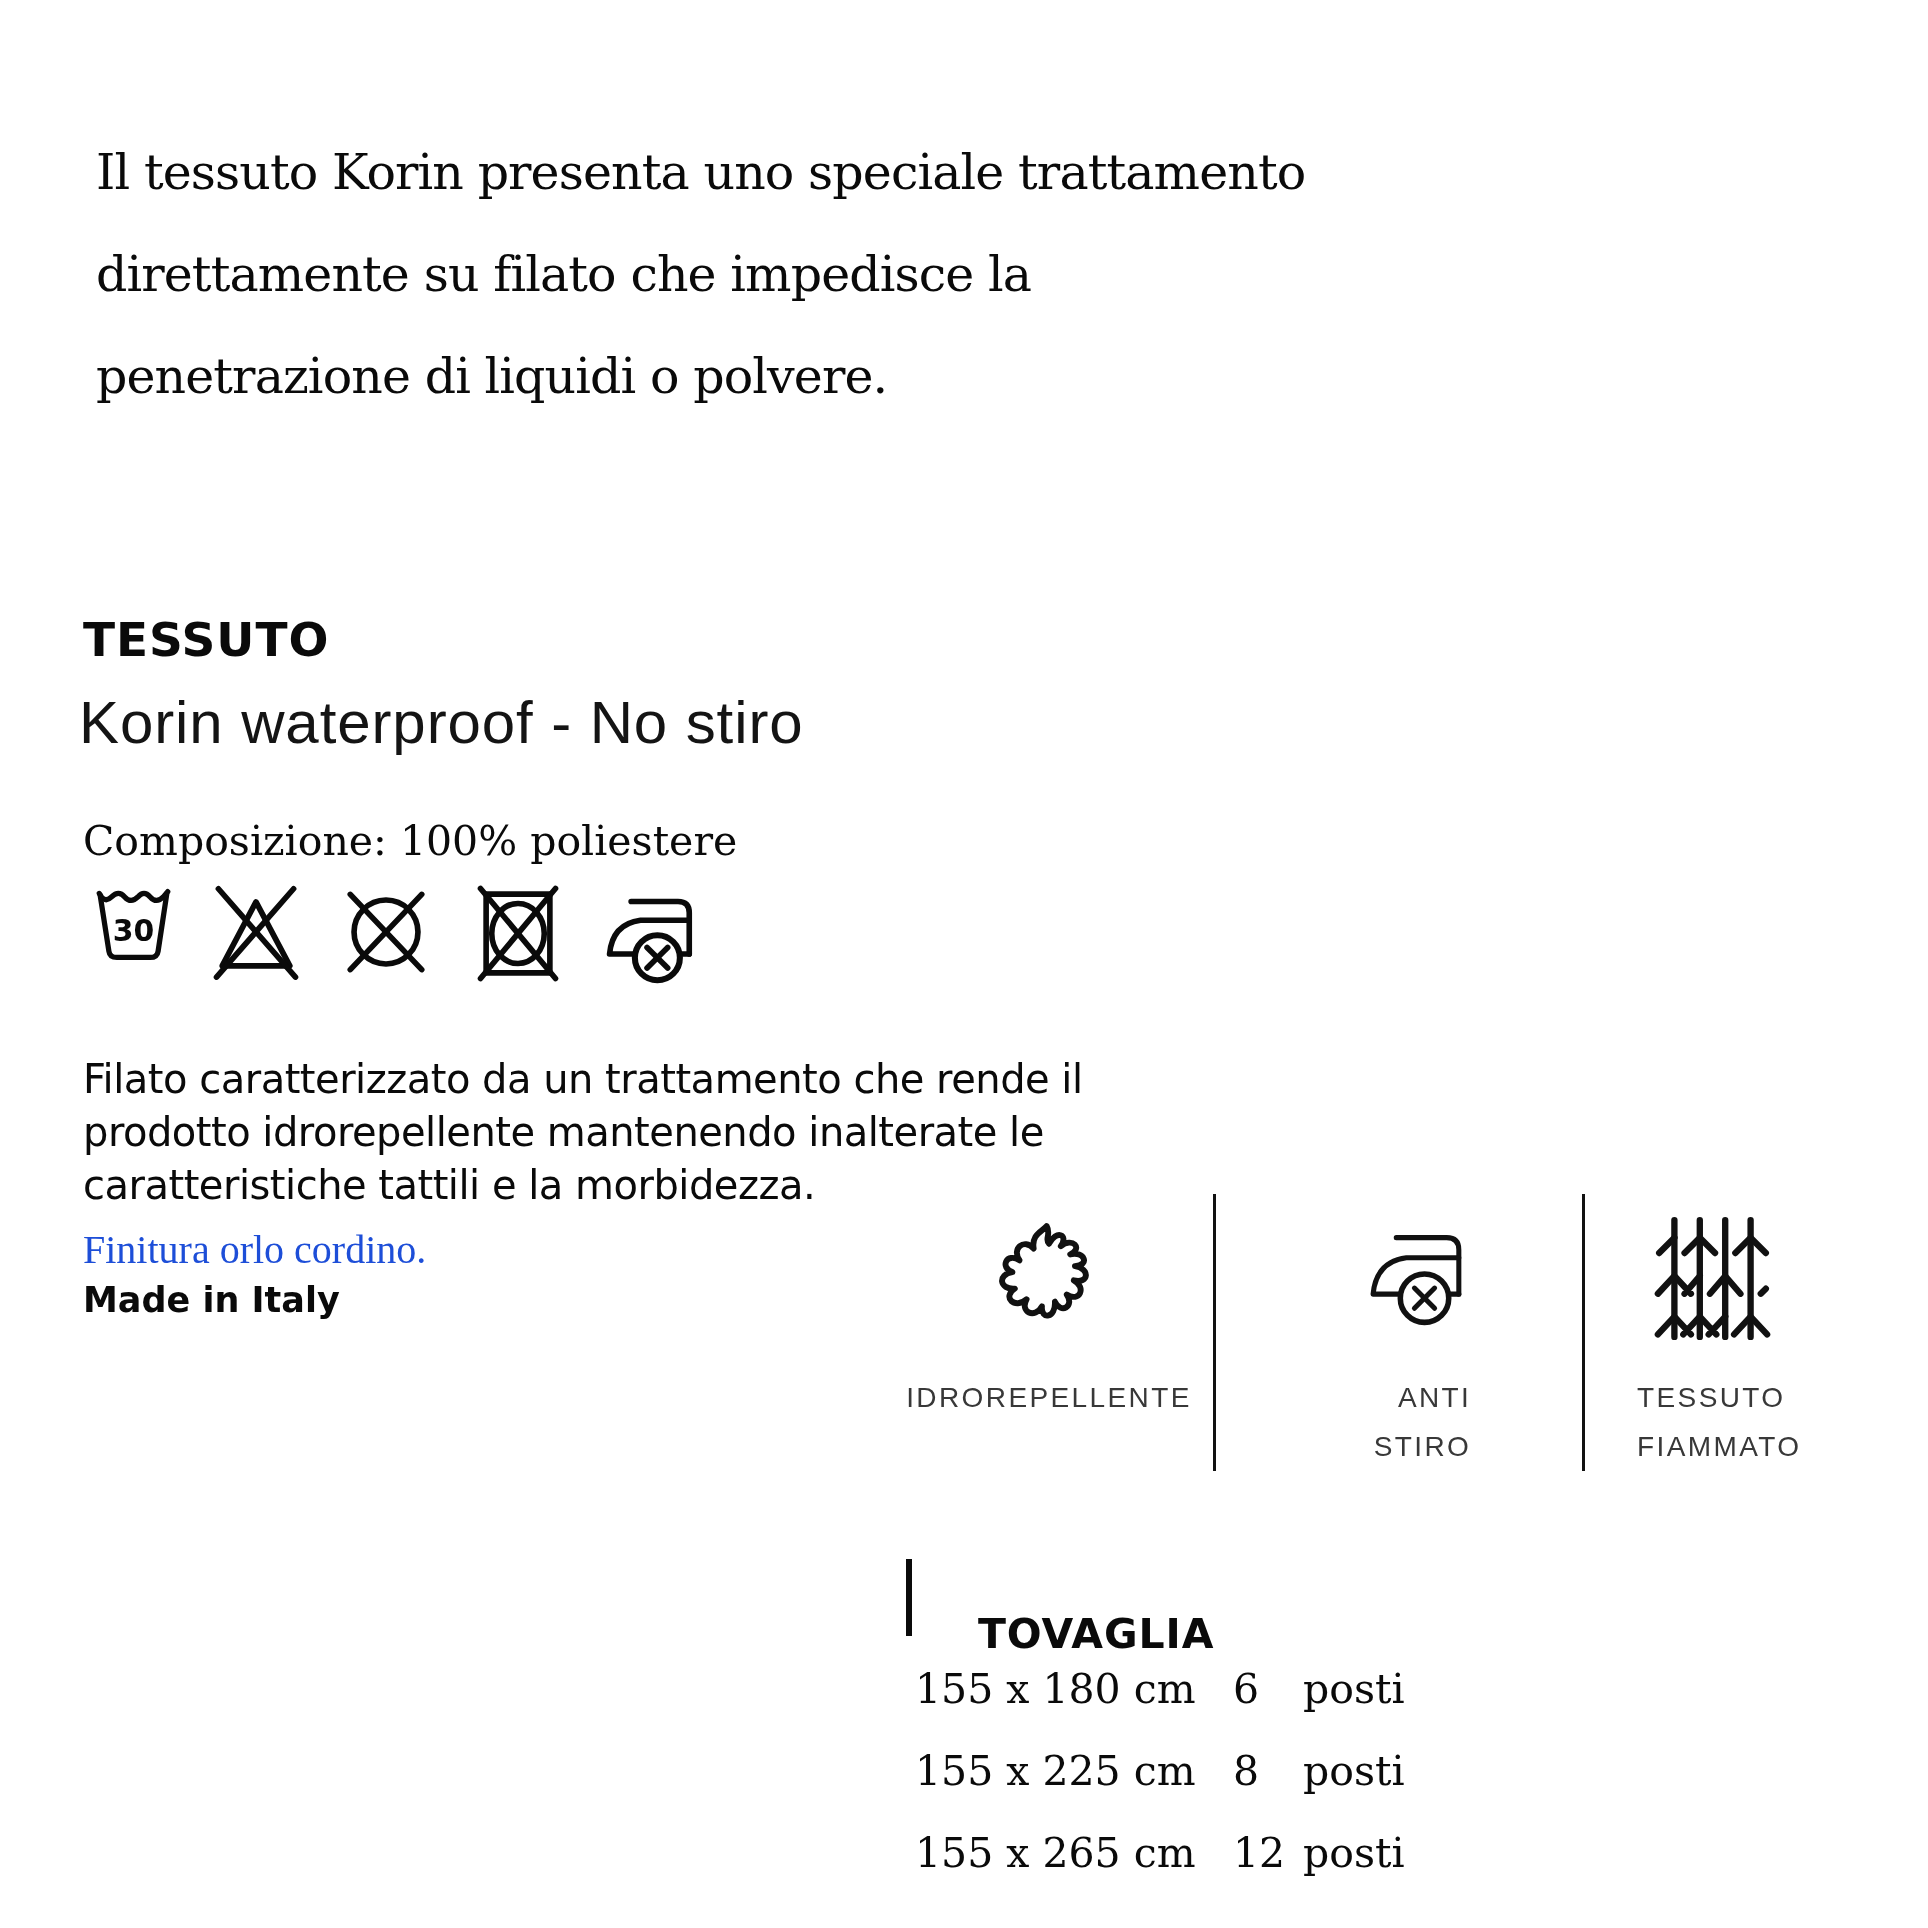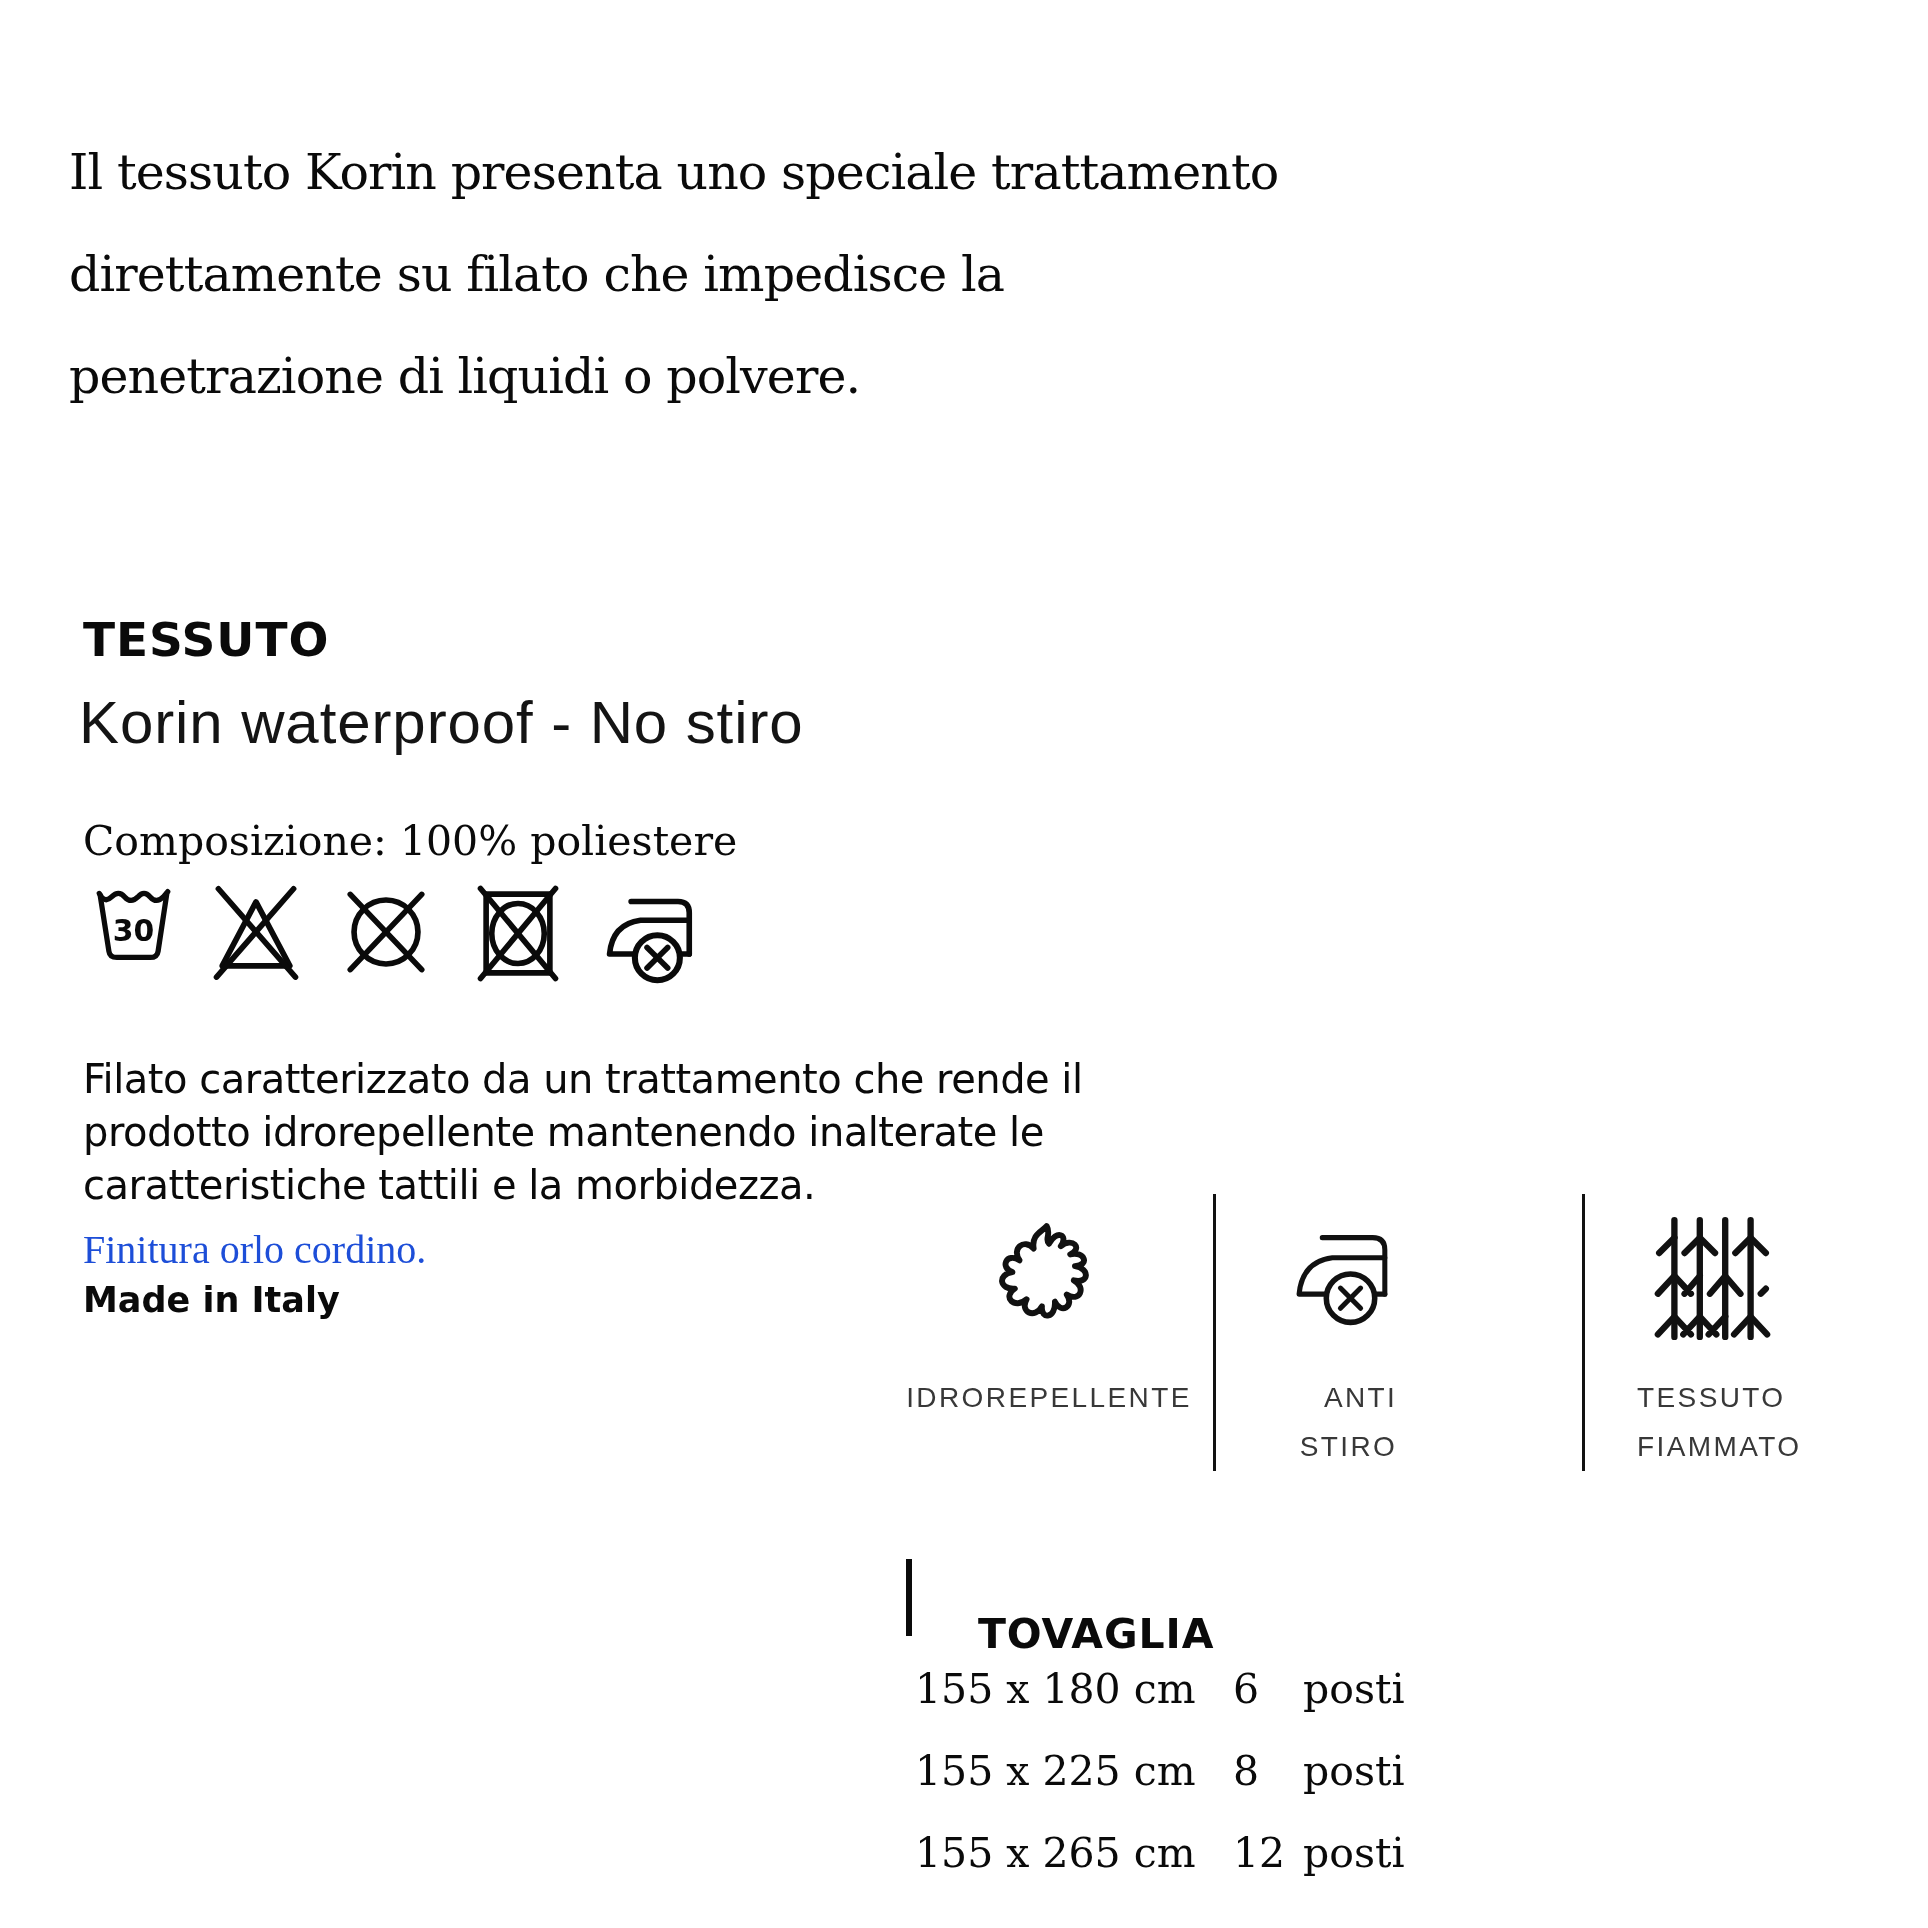--- a/index.html
+++ b/index.html
@@ -8,21 +8,21 @@
     width: 1928px;
     height: 1928px;
     background: #ffffff;
     color: #000000;
     overflow: hidden;
     font-family: "DejaVu Sans", sans-serif;
   }
   
   .intro {
     position: absolute;
-    left: 69px; top: 73px;
+    left: 96px; top: 73px;
     font-family: "DejaVu Serif", serif;
     font-size: 49px;
     line-height: 102px;
     color: #0a0a0a;
     letter-spacing: -0.9px;
   }
   .intro .line { display: block; white-space: nowrap; }
 
   
   .section-label {
@@ -118,21 +118,21 @@
   .divider-1 { left: 1213px; }
   .divider-2 { left: 1582px; }
   .feature-col {
     position: absolute;
     top: 0;
     display: flex;
     flex-direction: column;
     align-items: center;
   }
   .feature-col-1 { left: 885px;  width: 328px; }
-  .feature-col-2 { left: 1196px; width: 305px; }
+  .feature-col-2 { left: 1270px; width: 305px; }
   .feature-col-3 { left: 1585px; width: 254px; }
   .feature-iconbox {
     height: 168px;
     display: flex;
     align-items: center;
     justify-content: center;
   }
   .feature-label {
     margin-top: 11.3px;
     font-family: "Liberation Sans", sans-serif;

